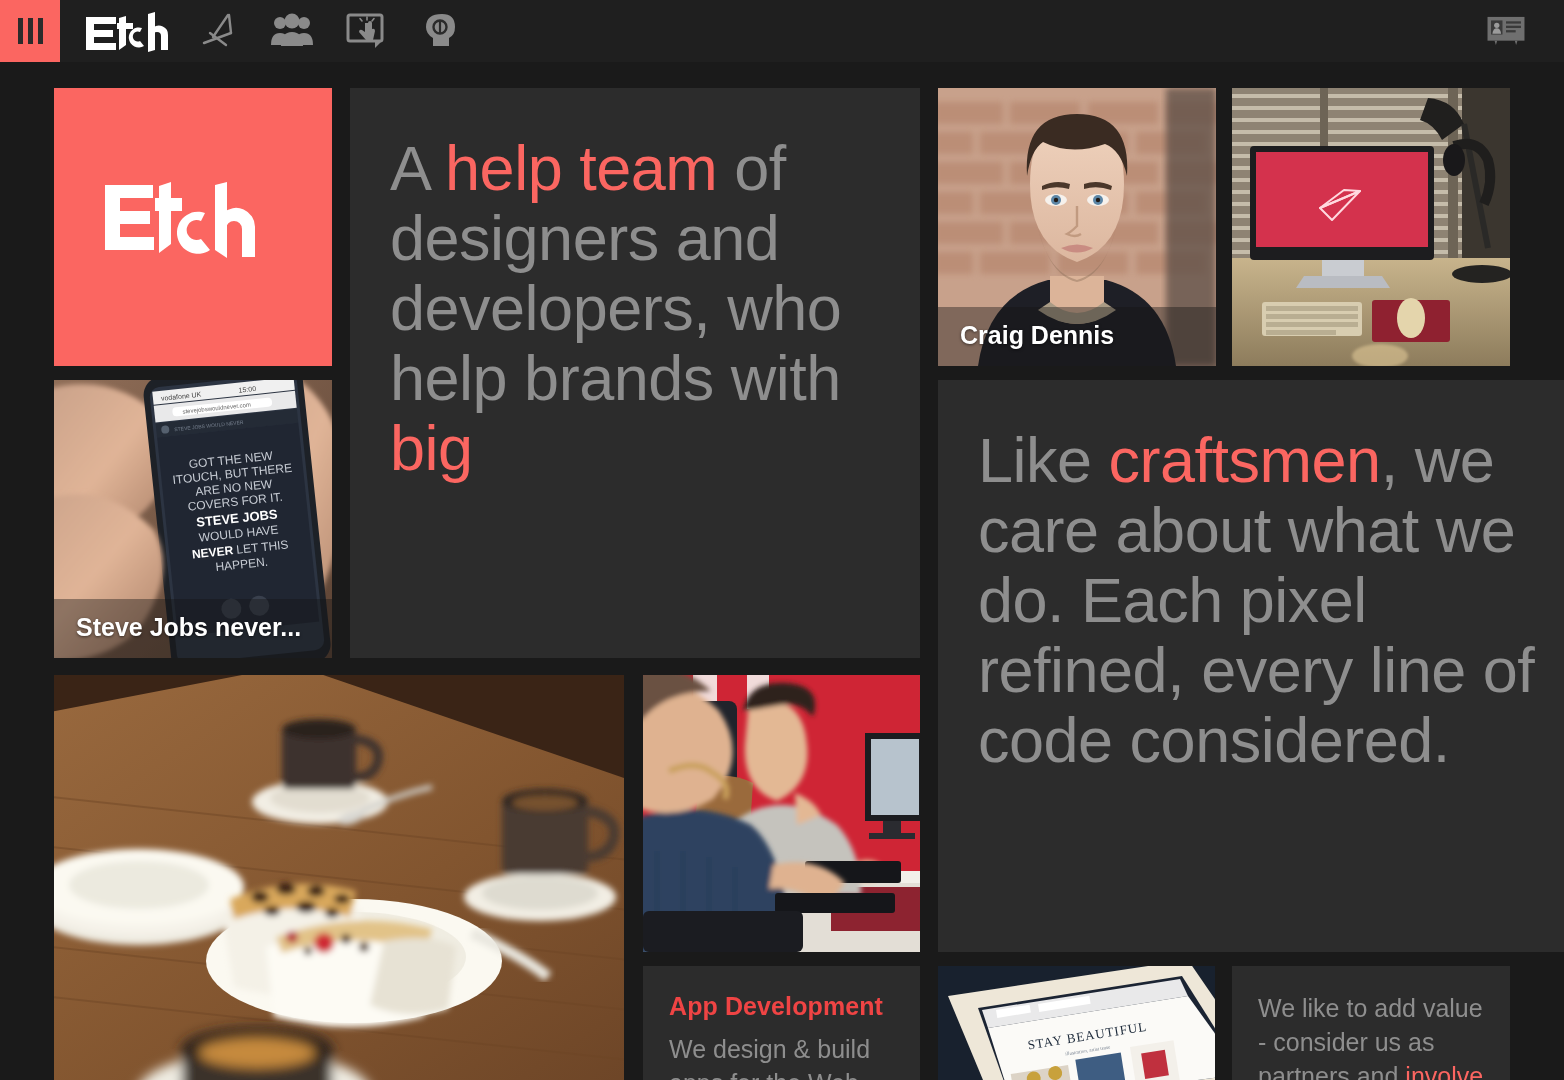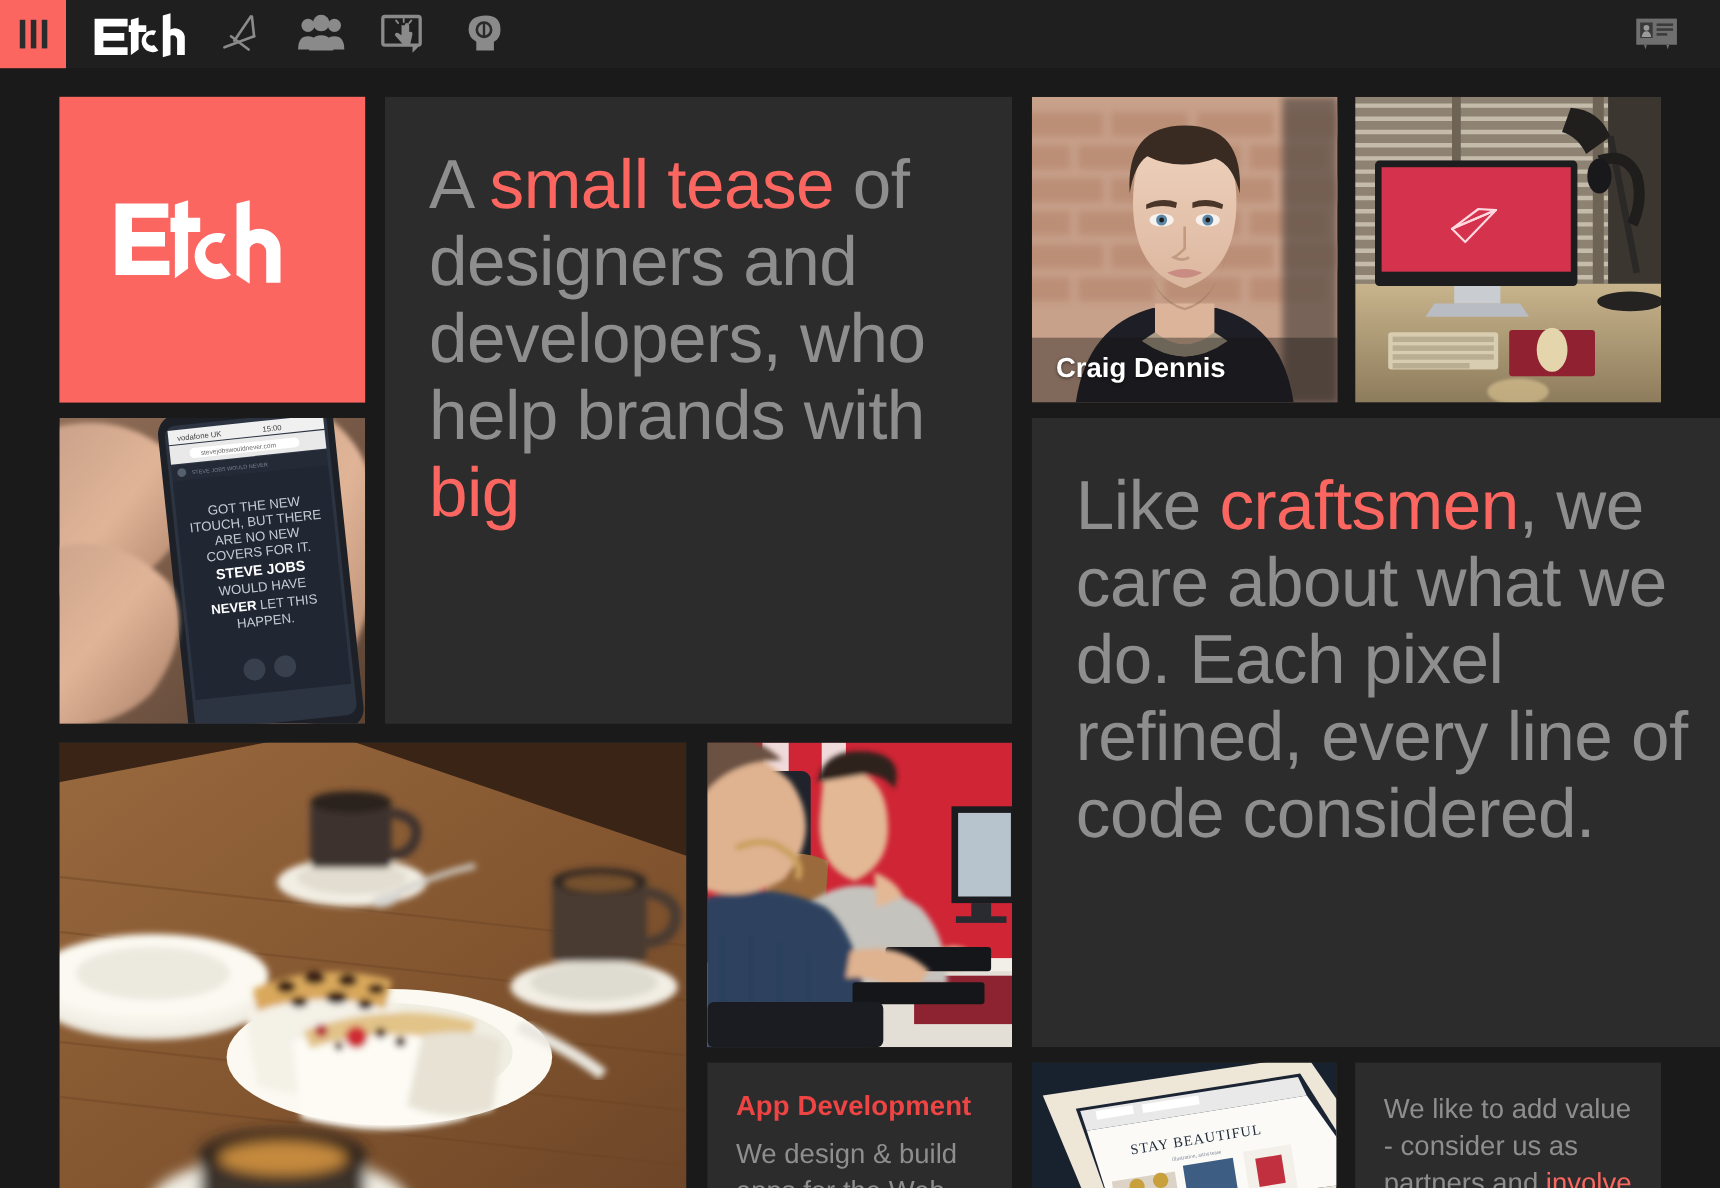--- a/index.html
+++ b/index.html
@@ -234,24 +234,25 @@
             <text x="183" y="176" font-size="12"><tspan font-weight="bold" fill="#ffffff">NEVER</tspan> LET THIS</text>
             <text x="183" y="191" font-size="12">HAPPEN.</text>
           </g>
           <circle cx="168" cy="230" r="10" fill="#39404d"></circle>
           <circle cx="196" cy="230" r="10" fill="#39404d"></circle>
         </g>
 
         <path d="M-10 120 q60 -20 110 30 q24 44 -16 100 q-40 40 -120 30 z" fill="url(#skin)" filter="url(#soft)"></path>
       </svg>
     </div>
+    <div class="caption">Steve Jobs never...</div>
   </div>
 
   <div class="tile" style="left:296px;top:0;width:570px;height:570px;">
-    <div class="quote">A <em>small tease</em> of designers and developers, who help brands with <em>big</em></div>
+    <div class="quote">A <em>help team</em> of designers and developers, who help brands with <em>big</em></div>
   </div>
 
   <div class="tile" style="left:884px;top:0;width:278px;height:278px;">
     <div class="photo">
       <svg viewBox="0 0 278 278" preserveAspectRatio="none" aria-hidden="true">
         <defs>
           <filter id="soft2">
               <feGaussianBlur stdDeviation="3.4"></feGaussianBlur>
             </filter>
           <linearGradient id="face" x1="0" y1="0" x2="0" y2="1">

